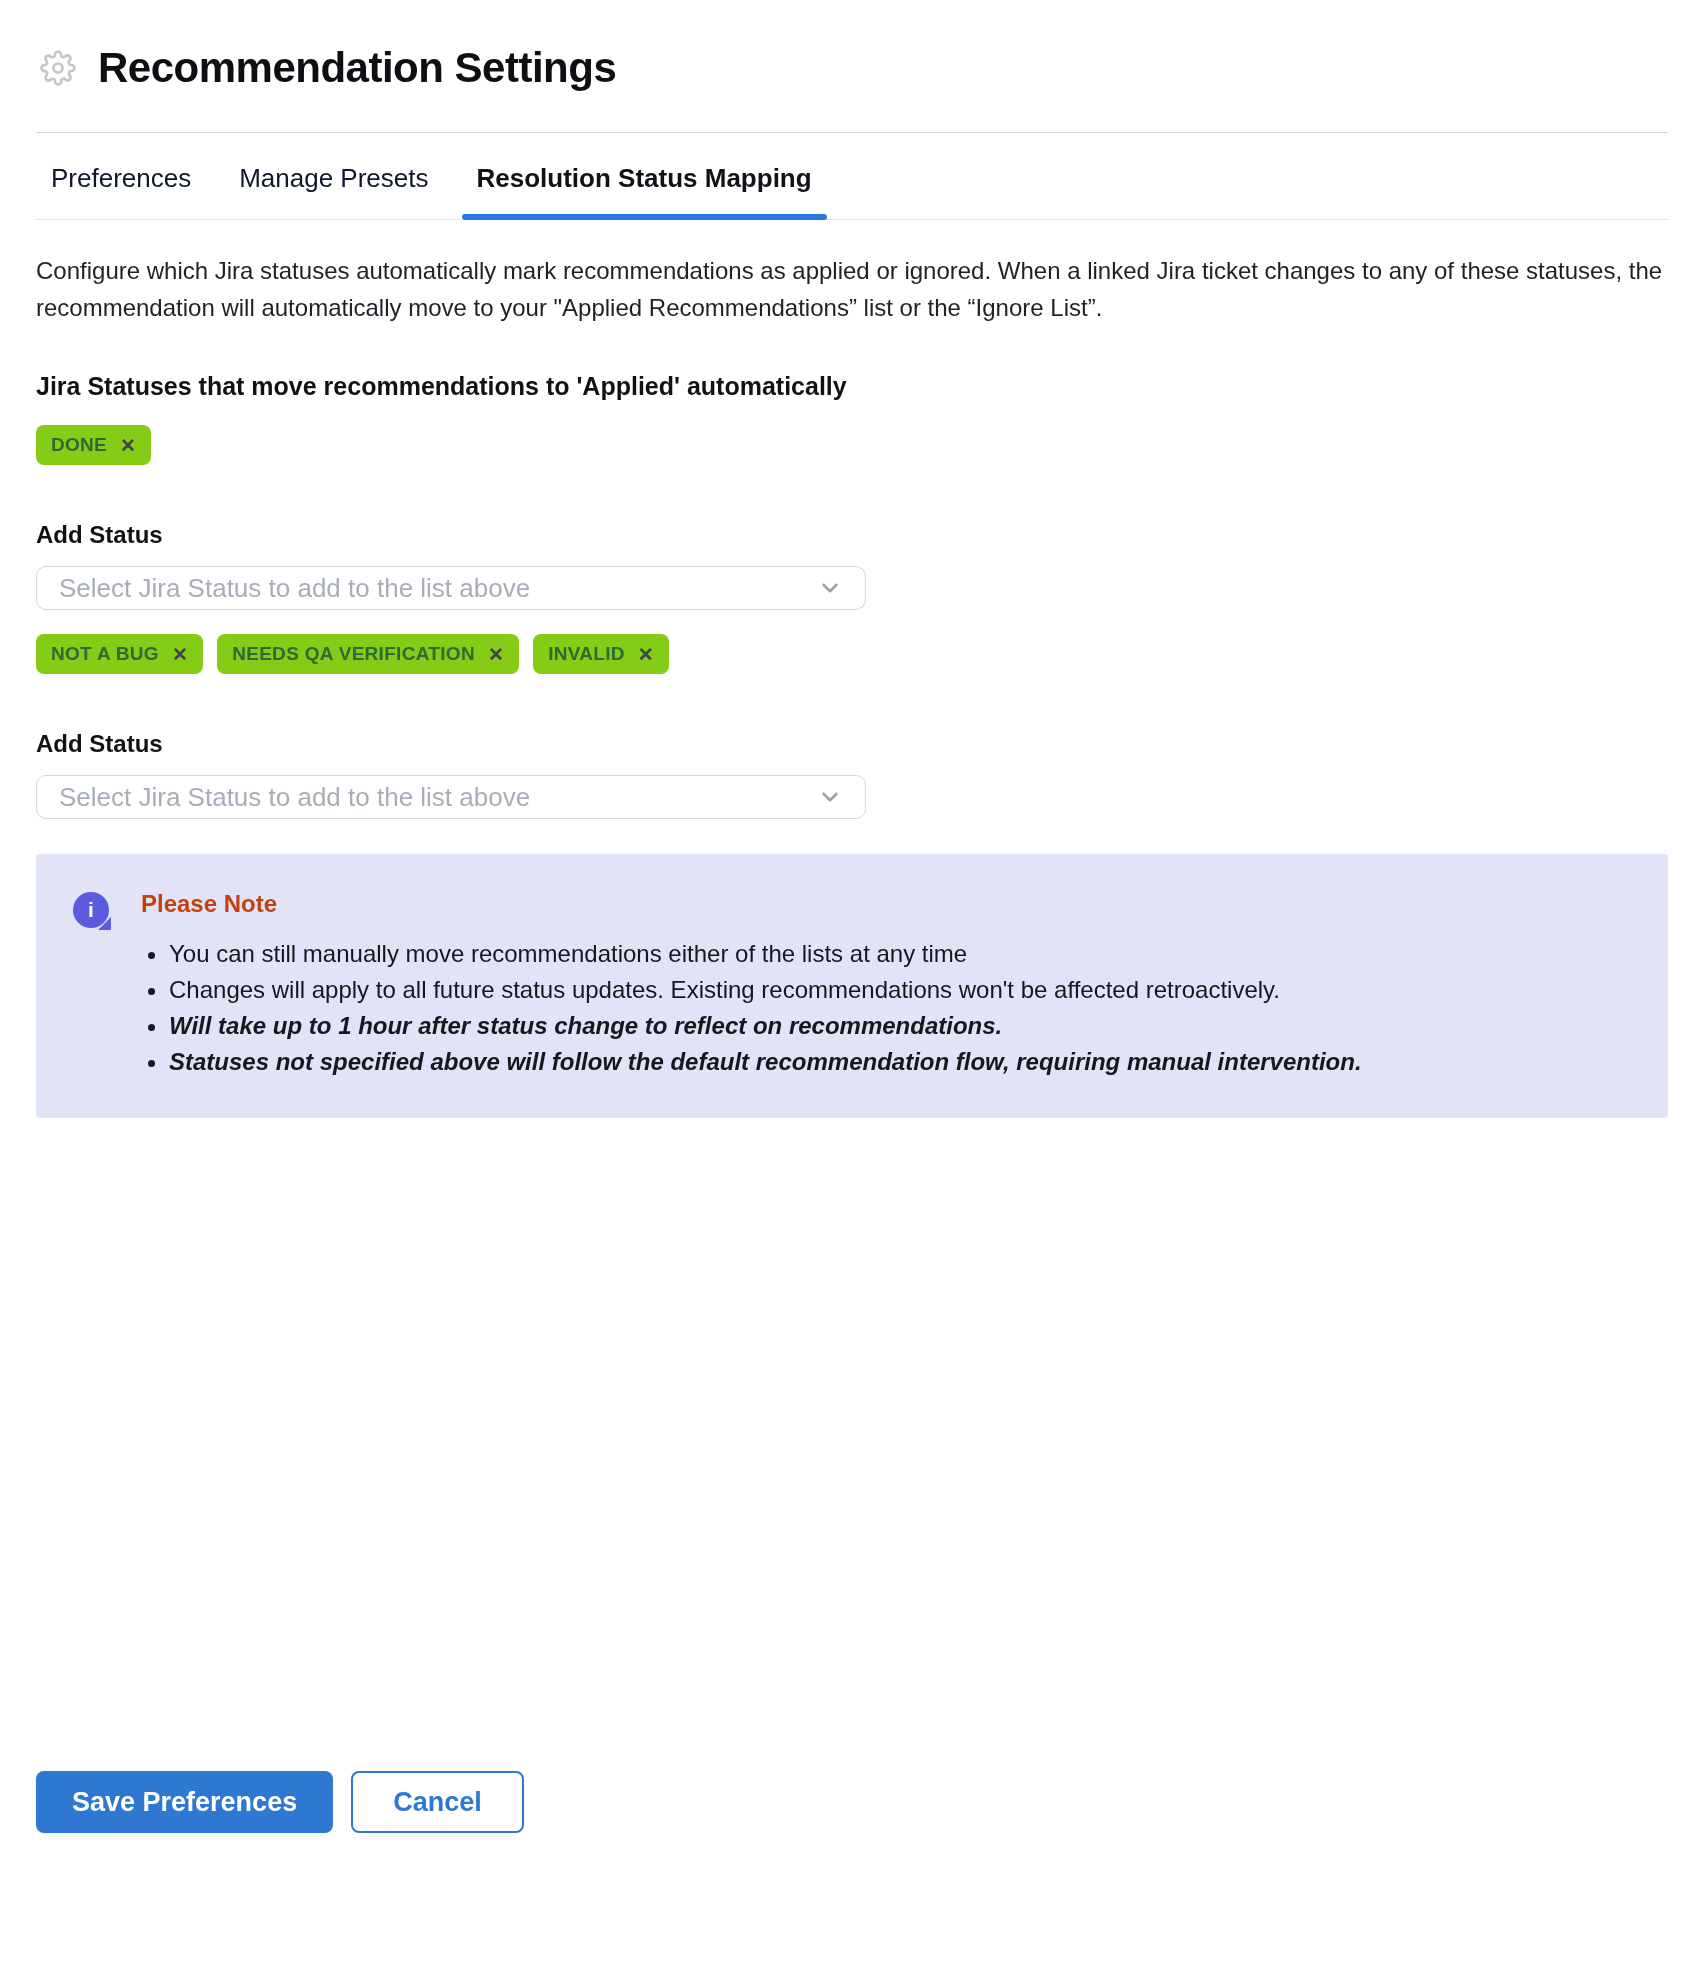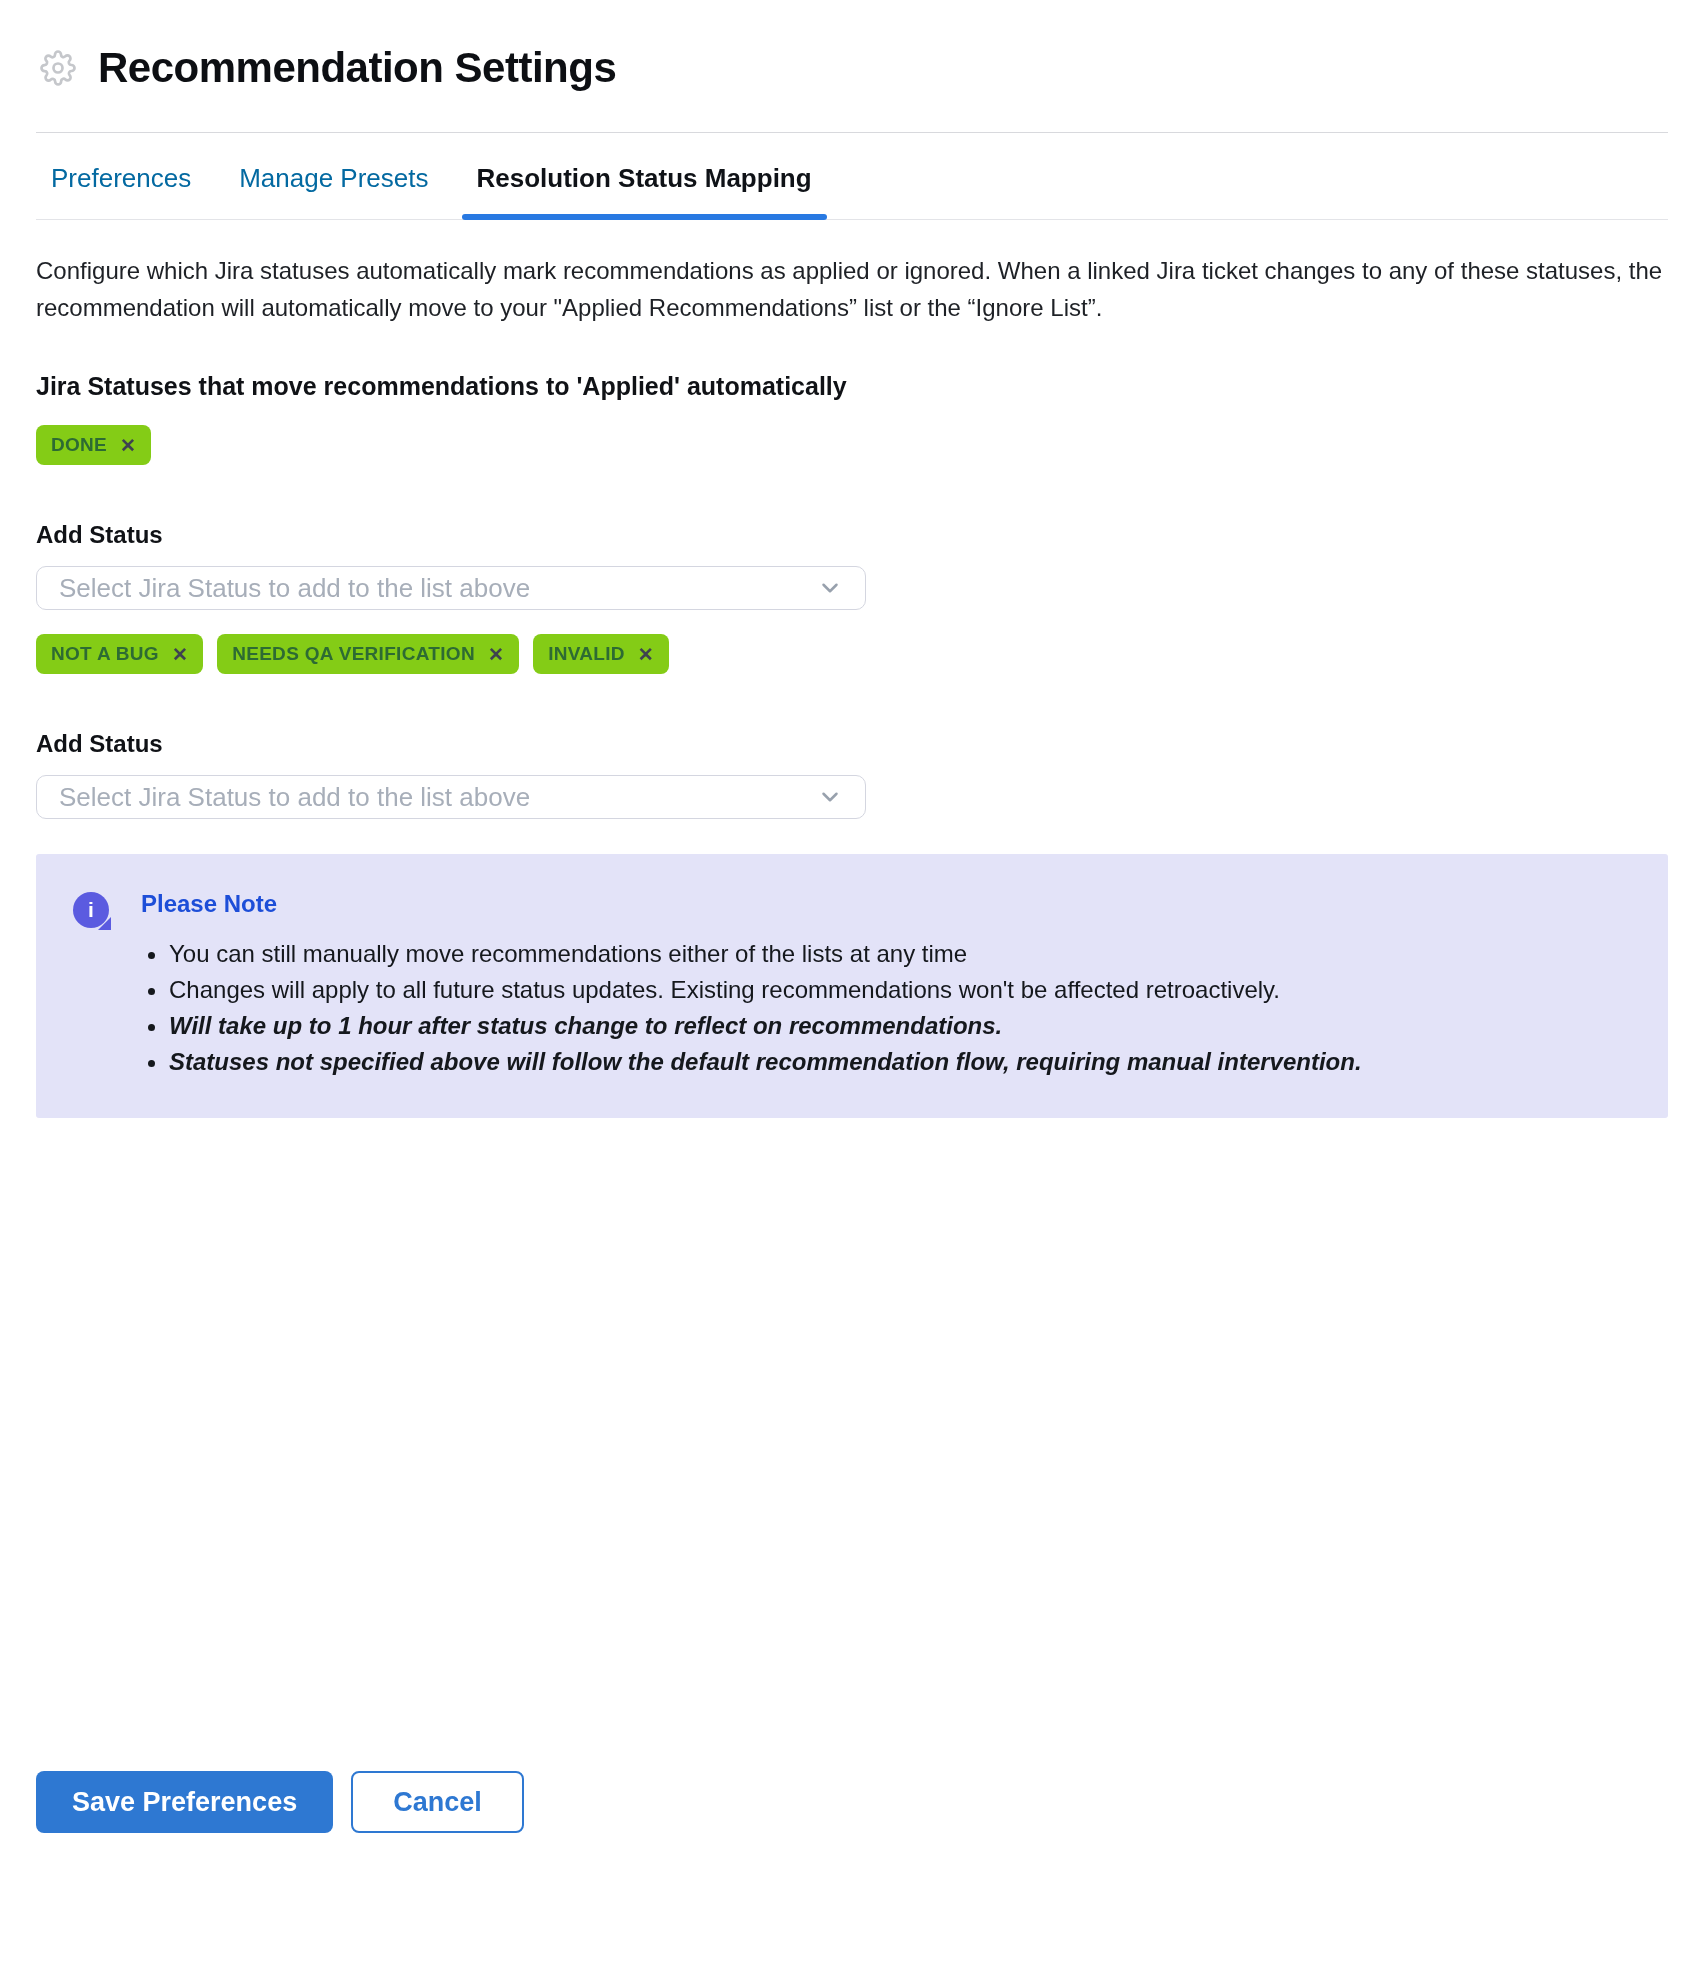--- a/index.html
+++ b/index.html
@@ -37,21 +37,21 @@
   }
   
   .tabs {
     display: flex;
     gap: 18px;
     border-bottom: 1px solid #e3e4e8;
   }
   .tab {
     padding: 30px 15px 25px 15px;
     font-size: 26px;
-    color: #0369a1;
+    color: #0f172a;
     cursor: pointer;
     position: relative;
     white-space: nowrap;
   }
   .tab.active {
     font-weight: 700;
     color: #0f1217;
   }
   .tab.active::after {
     content: "";
@@ -149,21 +149,21 @@
     content: "";
     position: absolute;
     right: -2px; bottom: -2px;
     width: 13px; height: 13px;
     background: #5b5be0;
     clip-path: polygon(0 100%, 100% 0, 100% 100%);
   }
   .note-title {
     font-size: 24px;
     font-weight: 700;
-    color: #1d4ed8;
+    color: #c2410c;
   }
   .note ul {
     margin: 18px 0 8px 0;
     padding-left: 28px;
   }
   .note li {
     font-size: 24px;
     line-height: 36px;
     color: #15181d;
   }

